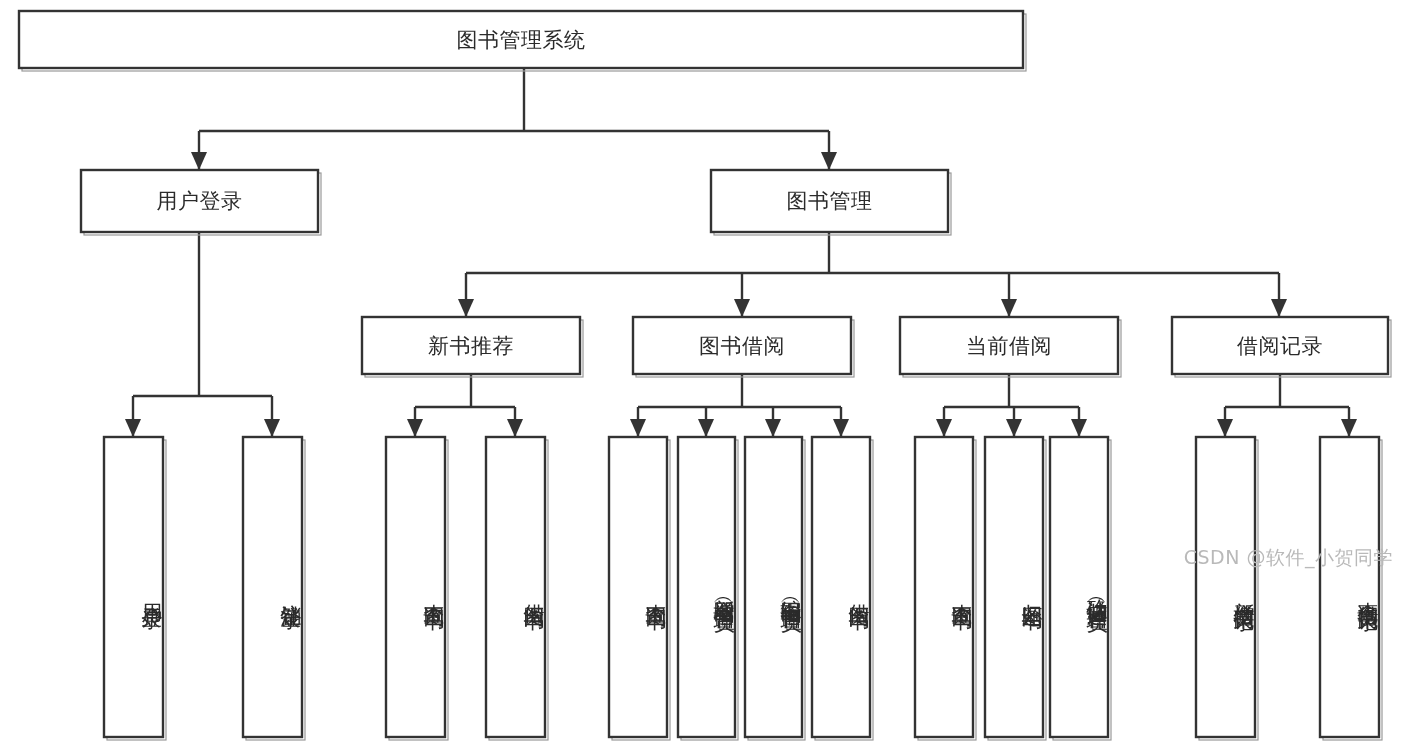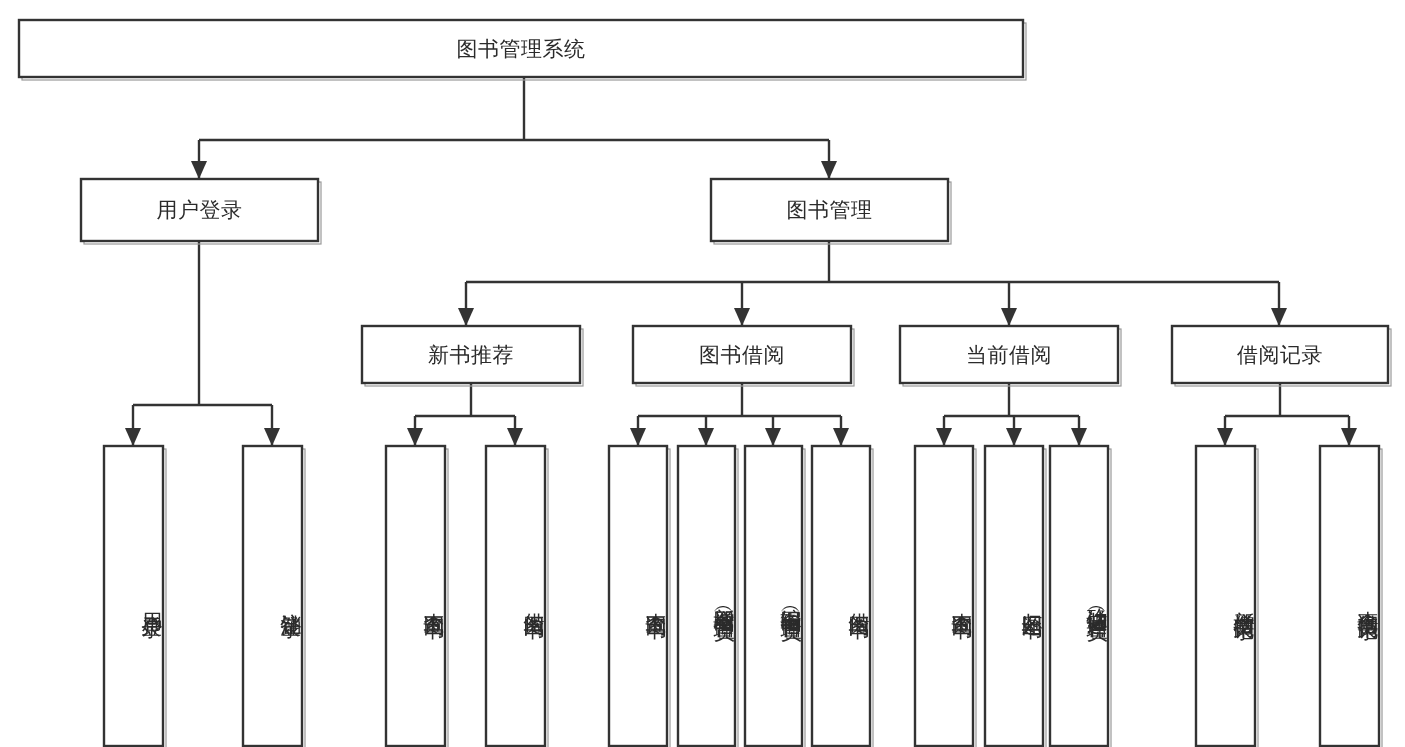--- a/index.html
+++ b/index.html
@@ -12,21 +12,20 @@
     width: 1405px;
     height: 747px;
     overflow: hidden;
     font-family: "DejaVu Sans", "Liberation Sans", sans-serif;
   }
   #diagram-root {
     position: relative;
     width: 1405px;
     height: 577px;
     background: #ffffff;
-    margin-top: 9px;
   }
   svg#diagram-svg {
     position: absolute;
     left: 0;
     top: 0;
     width: 1405px;
     height: 747px;
     display: block;
   }
   .node-box {
@@ -258,13 +257,14 @@
       <div class="node-label-v" style="left: 609px; top: 451px; width: 58px; height: 280px;">查询图书</div>
       <div class="node-label-v" style="left: 678px; top: 451px; width: 57px; height: 280px;">新增图书（管理员）</div>
       <div class="node-label-v" style="left: 745px; top: 451px; width: 57px; height: 280px;">编辑图书（管理员）</div>
       <div class="node-label-v" style="left: 812px; top: 451px; width: 58px; height: 280px;">借阅图书</div>
       <div class="node-label-v" style="left: 915px; top: 451px; width: 58px; height: 280px;">查询图书</div>
       <div class="node-label-v" style="left: 985px; top: 451px; width: 58px; height: 280px;">归还图书</div>
       <div class="node-label-v" style="left: 1050px; top: 451px; width: 58px; height: 280px;">确认归还（管理员）</div>
       <div class="node-label-v" style="left: 1196px; top: 451px; width: 59px; height: 280px;">新增借阅记录</div>
       <div class="node-label-v" style="left: 1320px; top: 451px; width: 59px; height: 280px;">查询借阅记录</div>
     </div>
+  <div class="watermark">CSDN @软件_小贺同学</div>
 </div>
 
 </body></html>

